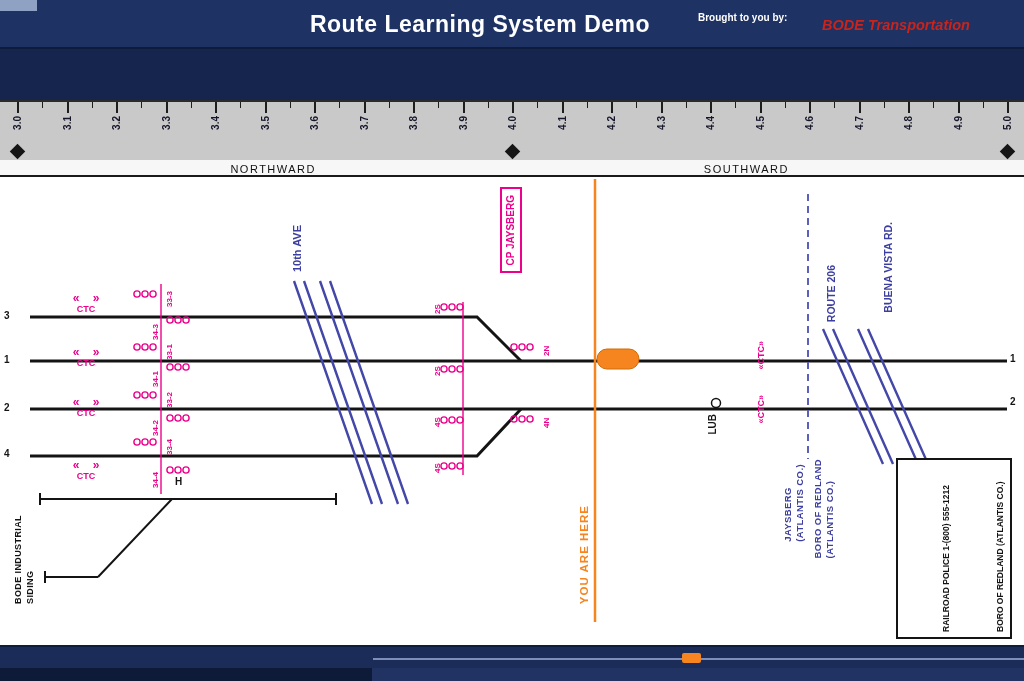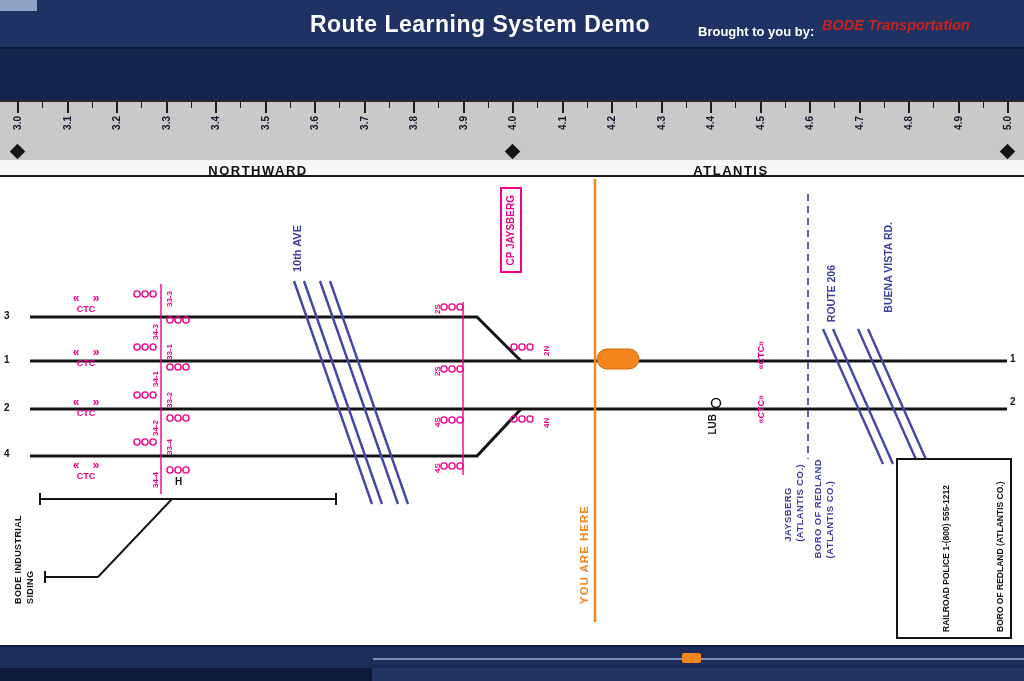--- a/index.html
+++ b/index.html
@@ -3,33 +3,33 @@
 <meta charset="utf-8">
 <style>
   *{margin:0;padding:0;box-sizing:border-box}
   body{width:1024px;height:681px;font-family:"Liberation Sans",sans-serif;background:#fff}
   .stage{position:relative;width:1024px;height:681px;overflow:hidden;background:#fff}
 
   
   .header{position:absolute;left:0;top:0;width:1024px;height:47px;background:#1e3263}
   .corner{position:absolute;left:0;top:0;width:37px;height:11px;background:#8fa2c4}
   .title{position:absolute;left:0;top:11px;width:960px;text-align:center;font-size:23px;font-weight:bold;color:#fff;letter-spacing:.5px}
-  .brought{position:absolute;left:698px;top:24px;font-size:13px;font-weight:bold;color:#fff}
+  .brought{position:absolute;left:698px;top:12px;font-size:10px;font-weight:bold;color:#fff}
   .brand{position:absolute;left:822px;top:17px;font-size:14.5px;font-weight:bold;font-style:italic;color:#c9241c}
   .subheader{position:absolute;left:0;top:47px;width:1024px;height:53px;background:#16254d;border-top:2px solid #0d1b3d}
 
   
   .ruler{position:absolute;left:0;top:100px;width:1024px;height:60px;background:#c9c9c9;border-top:2px solid #2b2b2b}
   .tick{position:absolute;top:0;background:#1d1d1d}
   .tick.major{width:2px;height:11px}
   .tick.minor{width:1px;height:6px}
   .rlabel{position:absolute;top:14px;writing-mode:vertical-rl;transform:rotate(180deg);font-size:10px;font-weight:bold;color:#15152a;line-height:14px;white-space:nowrap}
   .diamond{position:absolute;top:44px;width:11px;height:11px;background:#151515;transform:rotate(45deg)}
   .dirstrip{position:absolute;left:0;top:160px;width:1024px;height:17px;background:#f7f7f7;border-bottom:2px solid #1a1a1a}
-  .dir{position:absolute;top:3px;width:116px;text-align:center;font-size:13px;font-weight:bold;letter-spacing:1.5px;color:#111}
+  .dir{position:absolute;top:3px;width:116px;text-align:right;font-size:11px;font-weight:normal;letter-spacing:1.5px;color:#111}
 
   
   .main{position:absolute;left:0;top:177px;width:1024px;height:468px;background:#fff}
   #diagram-svg{position:absolute;left:0;top:0}
   .trk{fill:none;stroke:#141414;stroke-width:3}
   .sid{fill:none;stroke:#141414;stroke-width:2}
   .road{fill:none;stroke:#4347a8;stroke-width:2.4}
   .boundary{fill:none;stroke:#5d60bb;stroke-width:2;stroke-dasharray:7 5}
   .youline{fill:none;stroke:#f6851f;stroke-width:2.5}
   .sigline{fill:none;stroke:#ec008c;stroke-width:1.4}
@@ -138,21 +138,21 @@
       <div class="tick major" style="left: 957.5px;"></div>
       <div class="tick minor" style="left: 982.75px;"></div>
       <div class="rlabel" style="left: 951.5px;">4.9</div>
       <div class="tick major" style="left: 1007px;"></div>
       <div class="rlabel" style="left: 1001px;">5.0</div>
       <div class="diamond" style="left: 1002px;"></div>
     </div>
 
   <div class="dirstrip">
     <div class="dir" style="left:200px">NORTHWARD</div>
-    <div class="dir" style="left:673px">ATLANTIS</div>
+    <div class="dir" style="left:673px">SOUTHWARD</div>
   </div>
 
   <div class="main">
     <svg id="diagram-svg" width="1024" height="468">
       <path class="trk" d="M30 140 H477 L521 184"></path>
       <path class="trk" d="M30 184 H1007"></path>
       <path class="trk" d="M30 232 H1007"></path>
       <path class="trk" d="M30 279 H477 L521 232"></path>
       <path class="sid" d="M40 322 H336 M40 316 V328 M336 316 V328 M172 322 L98 400 M45 400 H98 M45 394 V406"></path>
       <path class="road" d="M294 104 L372 327 M304 104 L382 327 M320 104 L398 327 M330 104 L408 327"></path>

